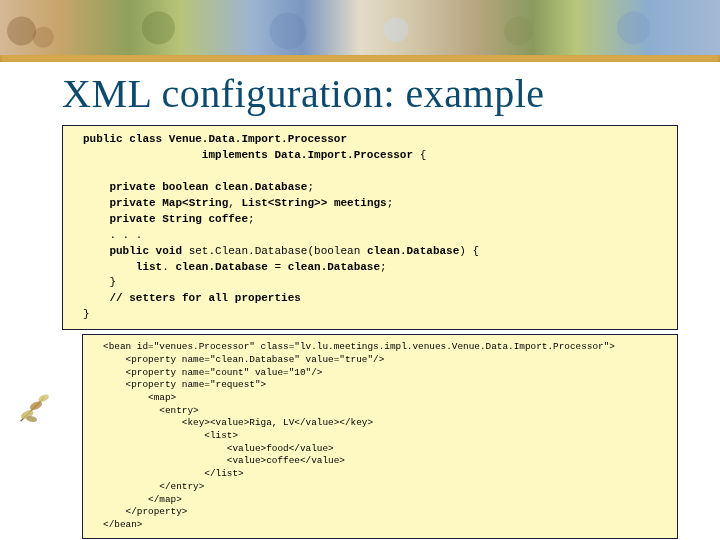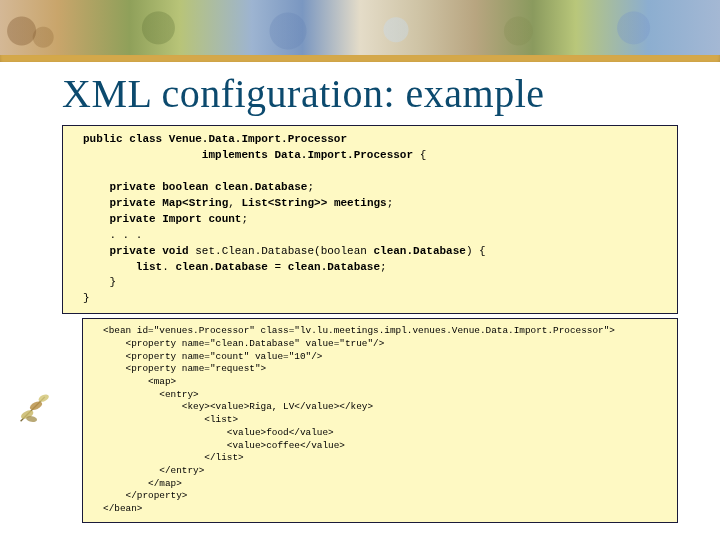--- a/index.html
+++ b/index.html
@@ -86,25 +86,26 @@
 <div class="banner"></div>
 
 <div class="slide">
   <h1 class="title">XML configuration: example</h1>
 
   <pre class="codebox"><span class="kw">public class</span> <span class="kw">Venue.<span class="kw">Data.Import.Processor</span></span>
                   <span class="kw">implements</span> <span class="kw">Data.Import.Processor</span> {
 
     <span class="kw"><span class="kw">private</span> boolean</span> <span class="kw">clean.Database</span>;
     <span class="kw">private</span> <span class="kw">Map&lt;String</span>, <span class="kw">List&lt;String&gt;&gt;</span> <span class="kw">meetings</span>;
-    <span class="kw">private</span> <span class="kw">Import count</span>;
+    <span class="kw">private</span> <span class="kw">String coffee</span>;
     . . .
-    <span class="kw">private void</span> set.Clean.Database(boolean <span class="kw">clean.Database</span>) {
+    <span class="kw">public void</span> set.Clean.Database(boolean <span class="kw">clean.Database</span>) {
         <span class="kw">list</span>. <span class="kw">clean.Database</span> = <span class="kw">clean.Database</span>;
     }
+    <span class="kw">// setters for all properties</span>
 }</pre>
 
   <pre class="codebox xml">&lt;bean id="venues.Processor" class="lv.lu.meetings.impl.venues.Venue.Data.Import.Processor"&gt;
     &lt;property name="clean.Database" value="true"/&gt;
     &lt;property name="count" value="10"/&gt;
     &lt;property name="request"&gt;
         &lt;map&gt;
           &lt;entry&gt;
               &lt;key&gt;&lt;value&gt;Riga, LV&lt;/value&gt;&lt;/key&gt;
                   &lt;list&gt;

